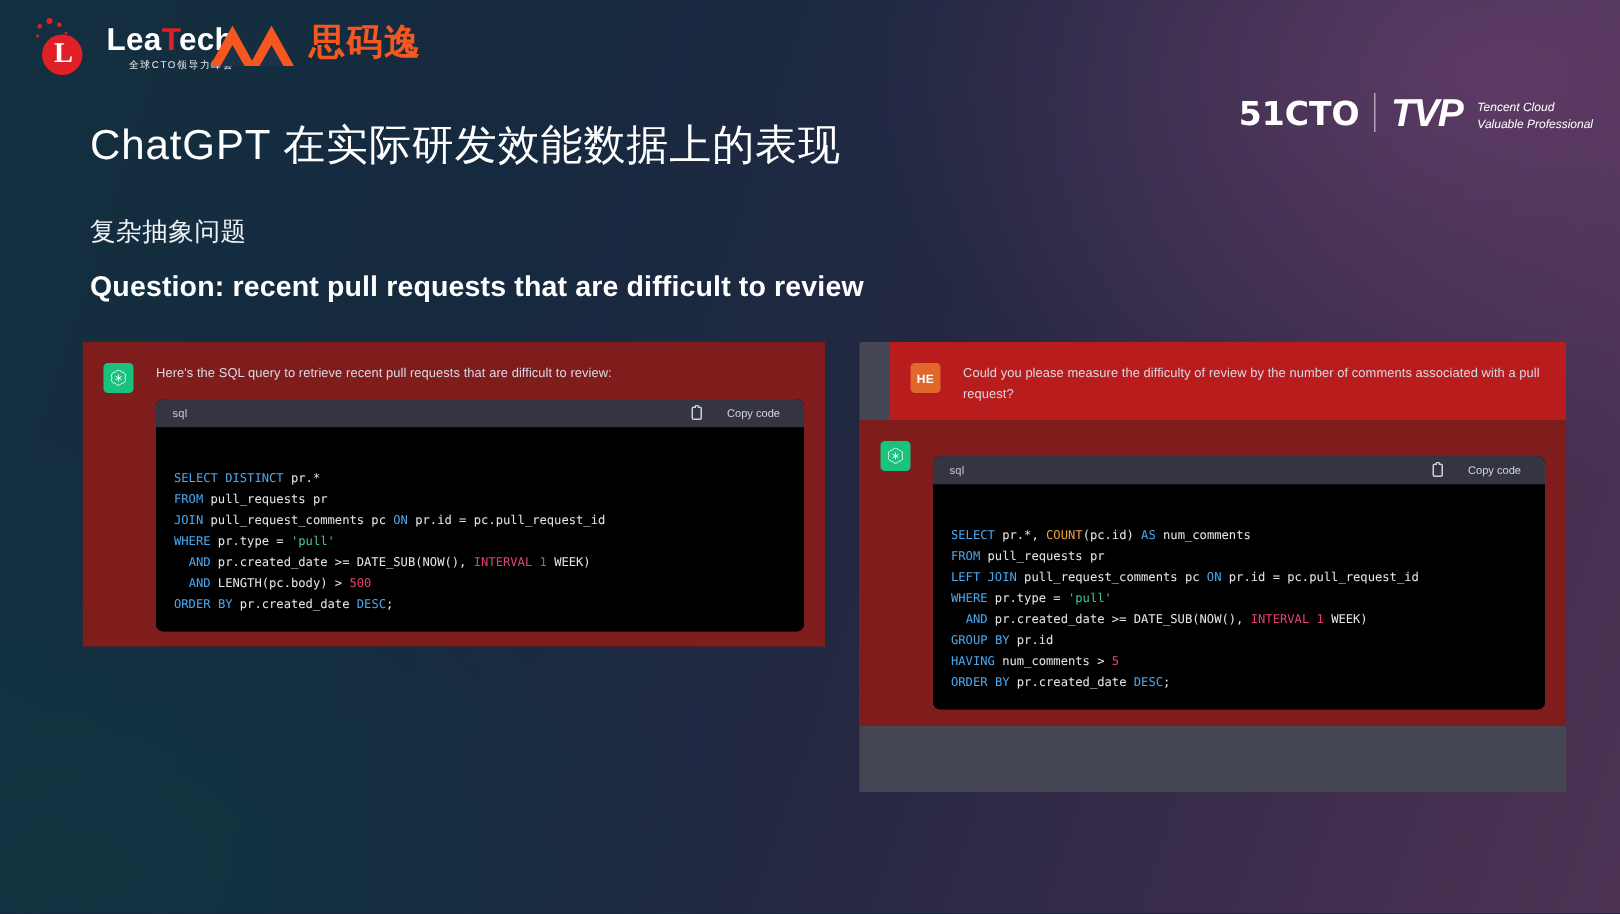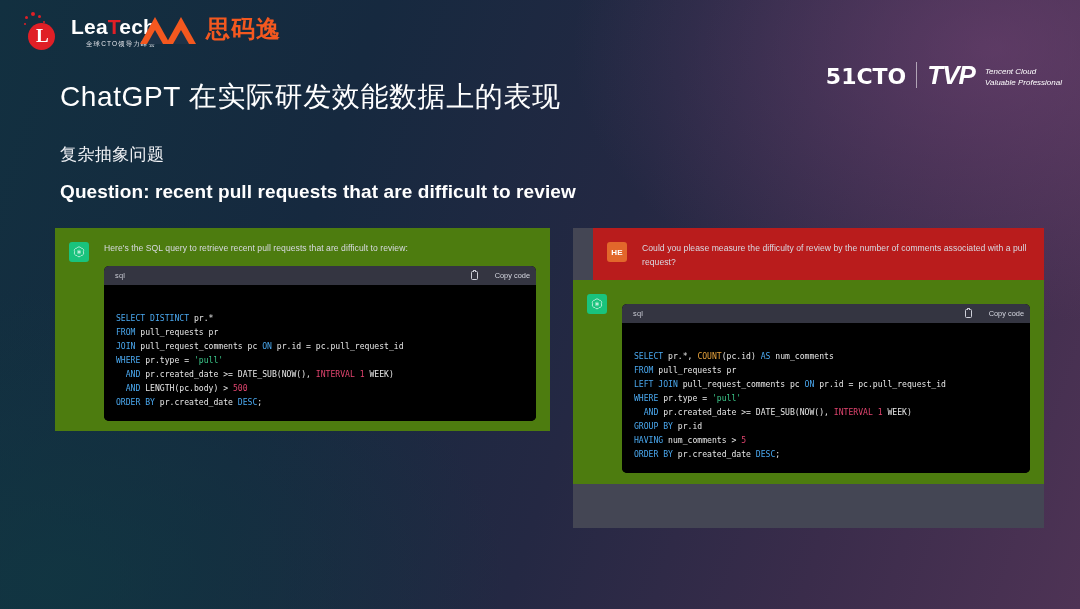--- a/index.html
+++ b/index.html
@@ -218,21 +218,21 @@
     width: 471px;
     height: 300px;
   }
 
   .msg {
     display: flex;
     padding: 13px 14px 11px 14px;
     box-sizing: border-box;
   }
   .msg-user { background: #b91c1c; margin-left: 20px; }
-  .msg-bot  { background: #4d7c0f; }
+  .msg-bot  { background: #7f1d1d; }
 
   .avatar {
     width: 20px;
     height: 20px;
     flex: 0 0 20px;
     border-radius: 3px;
     margin-top: 1px;
     display: flex;
     align-items: center;
     justify-content: center;
@@ -263,21 +263,21 @@
     margin-top: 11px;
     border-radius: 5px;
     overflow: hidden;
     background: #000000;
   }
   .code-head {
     background: #343541;
     display: flex;
     align-items: center;
     justify-content: space-between;
-    padding: 5px 6px 5px 11px;
+    padding: 5px 16px 5px 11px;
     font-size: 7.4px;
     color: #c8cad3;
   }
   .code-lang { letter-spacing: 0.2px; }
   .copy-wrap {
     display: flex;
     align-items: center;
     gap: 17px;
     color: #d5d7e0;
   }

